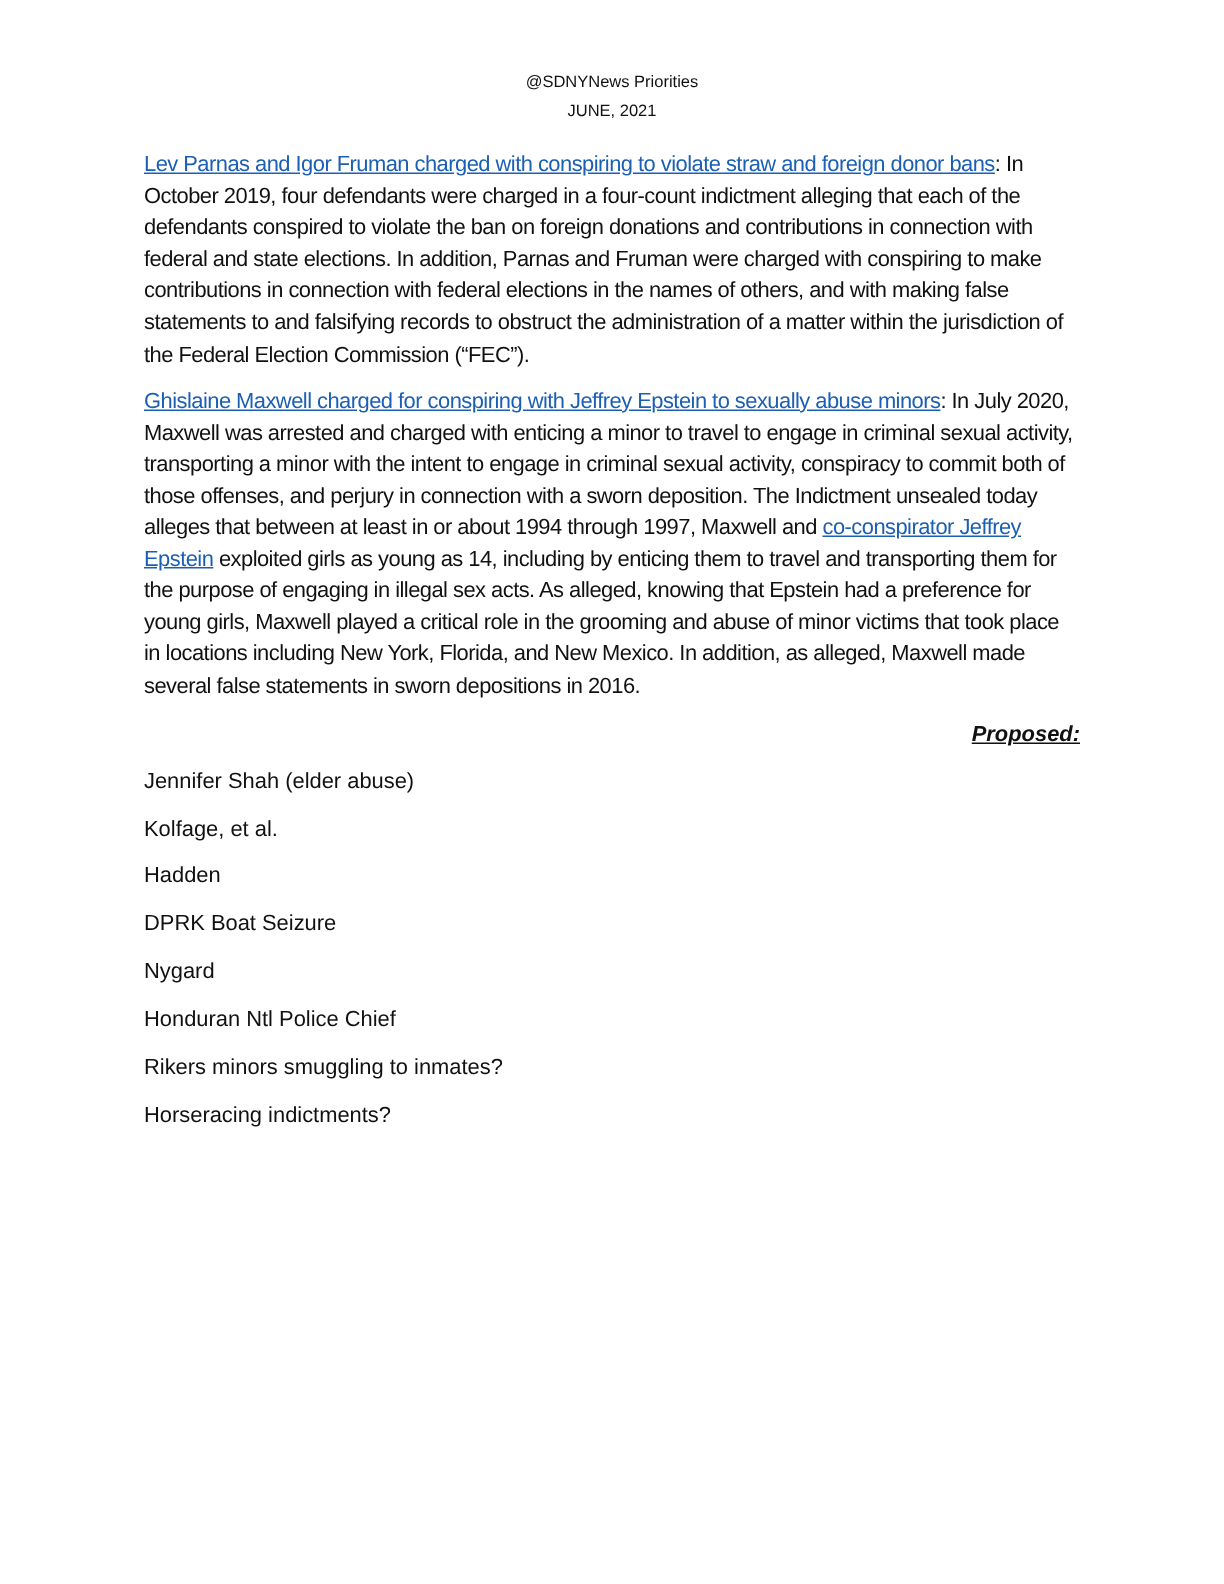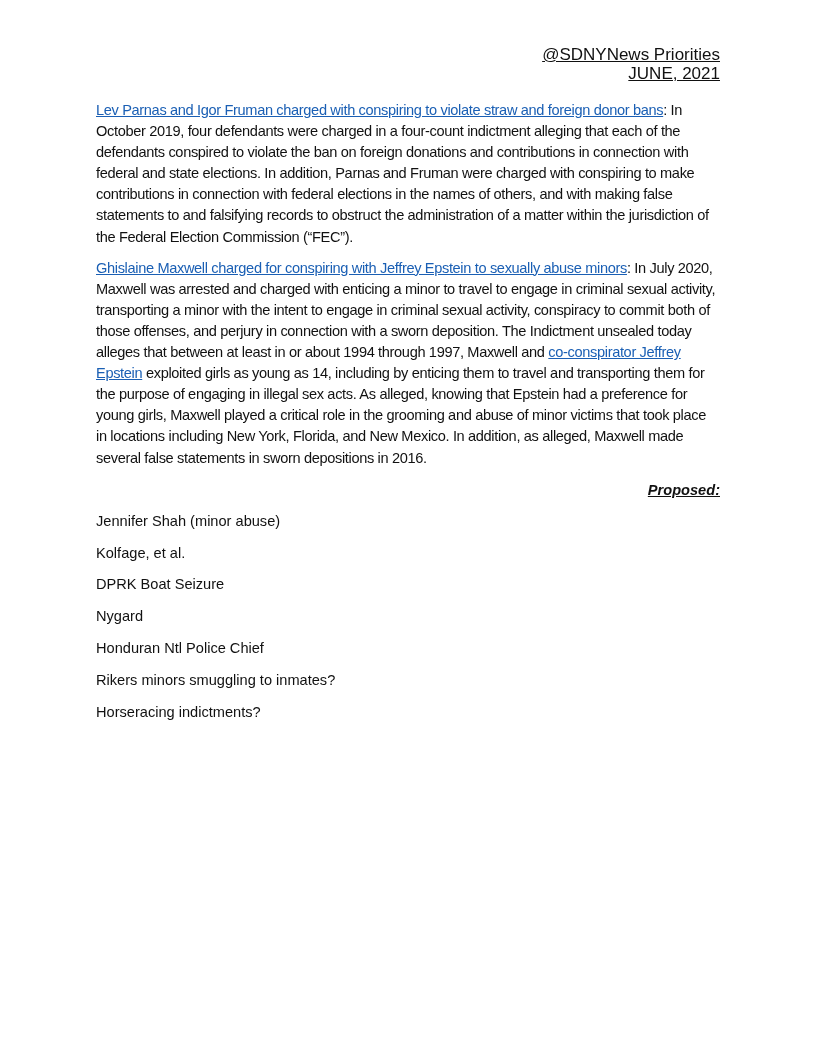--- a/index.html
+++ b/index.html
@@ -1,19 +1,19 @@
 <!DOCTYPE html>
 <html><head>
 <meta charset="utf-8">
 <style>
   html, body { margin: 0; padding: 0; background: #ffffff; }
   body { width: 816px; height: 1056px; position: relative; overflow: hidden;
          font-family: "Liberation Sans", "DejaVu Sans", sans-serif; color: #111; }
   .page { position: absolute; left: 96px; top: 46px; width: 624px; font-size: 14.6px; line-height: 21.1px; }
-  .header { text-align: right; line-height: 18.5px; font-size: 17px; text-decoration: underline; }
+  .header { text-align: center; line-height: 18.5px; font-size: 11px; }
   .para { margin: 17px 0 0 0; }
   .para + .para { margin-top: 10px; }
   a.link { color: #1a5fb4; text-decoration: underline; text-align: right; }
   .proposed { text-align: right; font-weight: bold; font-style: italic; text-decoration: underline; margin-top: 11px; }
   .list { margin-top: 10px; }
   .list-item { margin-bottom: 10.8px; }
   .tight { letter-spacing: -0.35px; }
 </style>
 </head>
 <body>
@@ -24,21 +24,22 @@
     <div>JUNE, 2021</div>
   </div>
 
   <p class="para tight"><a class="link" href="#">Lev Parnas and Igor Fruman charged with conspiring to violate straw and foreign donor bans</a><span>: In October 2019, four defendants were charged in a four-count indictment alleging that each of the defendants conspired to violate the ban on foreign donations and contributions in connection with federal and state elections.  In addition, Parnas and Fruman were charged with conspiring to make contributions in connection with federal elections in the names of others, and with making false statements to and falsifying records to obstruct the administration of a matter within the jurisdiction of the Federal Election Commission (“FEC”).</span></p>
 
   <p class="para tight"><a class="link" href="#">Ghislaine Maxwell charged for conspiring with Jeffrey Epstein to sexually abuse minors</a><span>: In July 2020, Maxwell was arrested and charged with enticing a minor to travel to engage in criminal sexual activity, transporting a minor with the intent to engage in criminal sexual activity, conspiracy to commit both of those offenses, and perjury in connection with a sworn deposition.  The Indictment unsealed today alleges that between at least in or about 1994 through 1997, Maxwell and </span><a class="link" href="#">co-conspirator Jeffrey Epstein</a><span> exploited girls as young as 14, including by enticing them to travel and transporting them for the purpose of engaging in illegal sex acts.  As alleged, knowing that Epstein had a preference for young girls, Maxwell played a critical role in the grooming and abuse of minor victims that took place in locations including New York, Florida, and New Mexico.  In addition, as alleged, Maxwell made several false statements in sworn depositions in 2016.</span></p>
 
   <div class="proposed">Proposed:</div>
 
   <div class="list">
-    <div class="list-item">Jennifer Shah (minor abuse)</div>
+    <div class="list-item">Jennifer Shah (elder abuse)</div>
     <div class="list-item">Kolfage, et al.</div>
+    <div class="list-item">Hadden</div>
     <div class="list-item">DPRK Boat Seizure</div>
     <div class="list-item">Nygard</div>
     <div class="list-item">Honduran Ntl Police Chief</div>
     <div class="list-item">Rikers minors smuggling to inmates?</div>
     <div class="list-item">Horseracing indictments?</div>
   </div>
 </div>
 
 </body></html>

